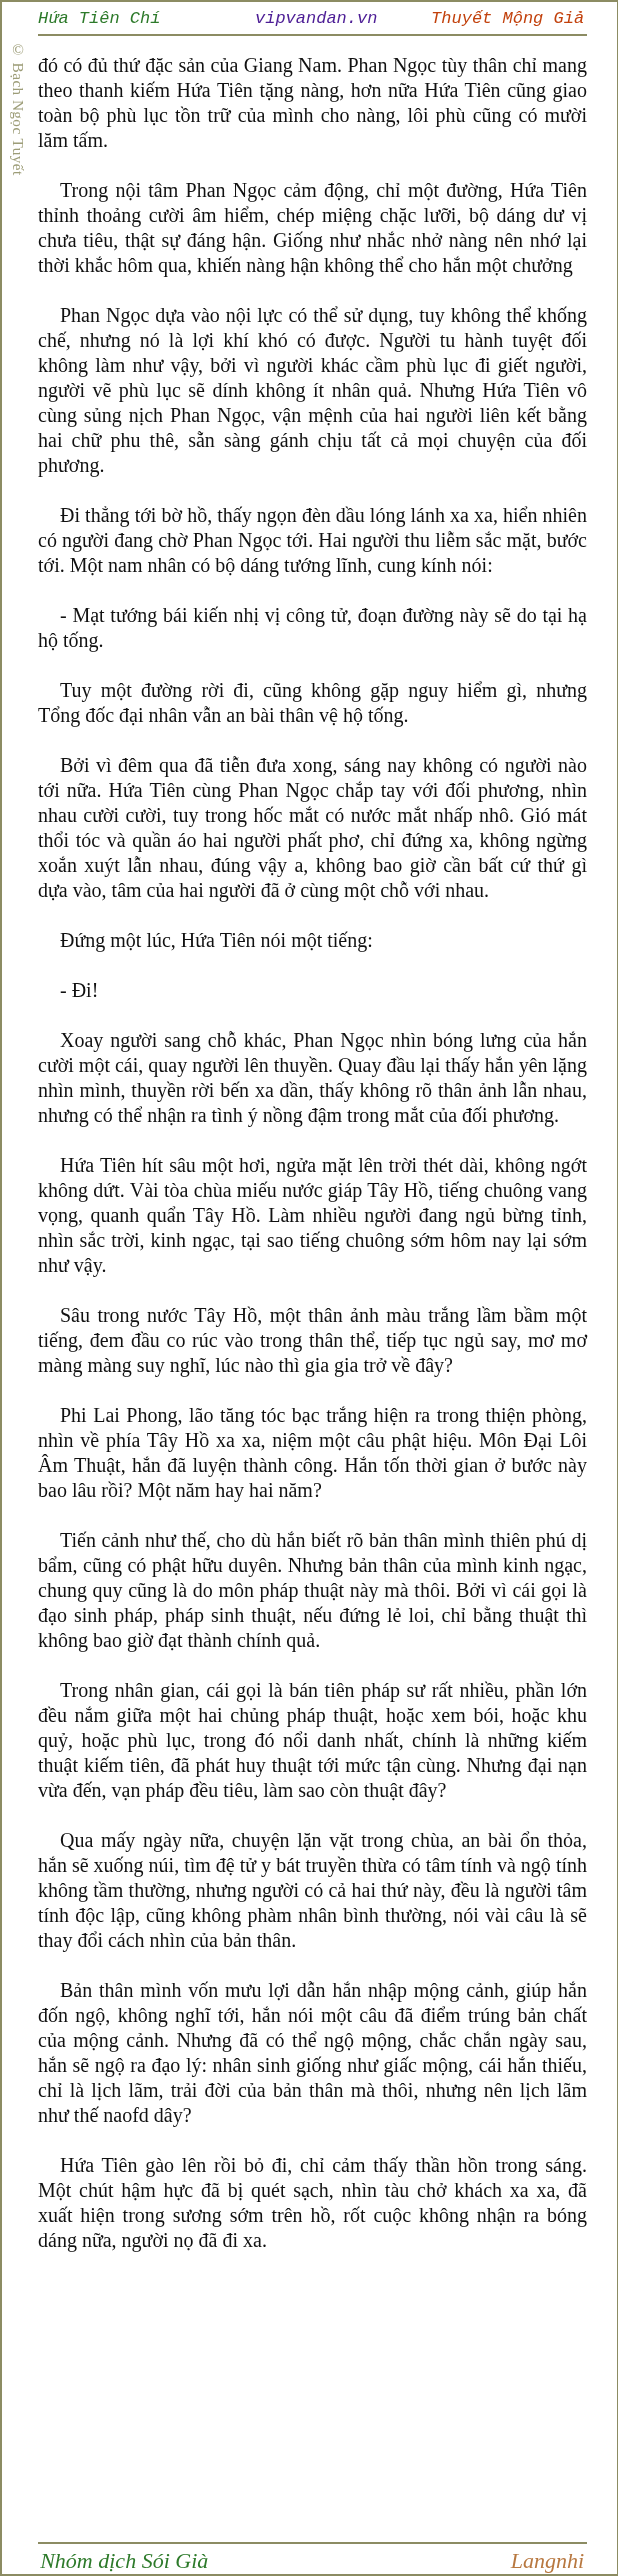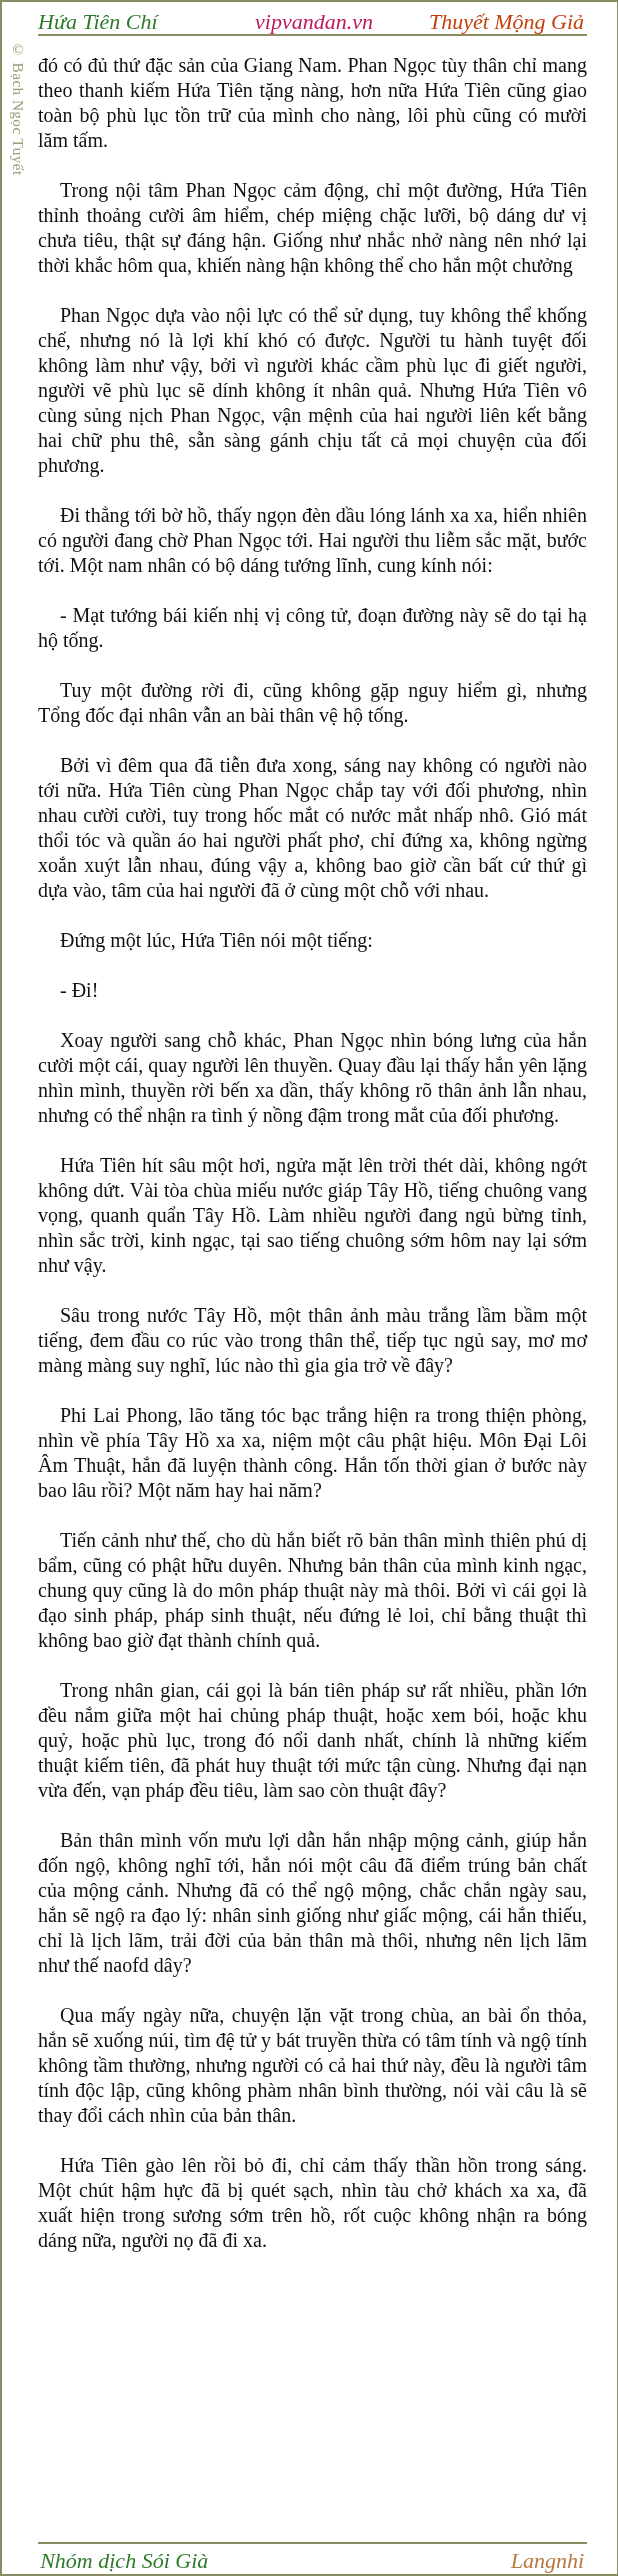--- a/index.html
+++ b/index.html
@@ -3,24 +3,24 @@
 <meta charset="utf-8">
 <style>
   html, body { margin: 0; padding: 0; background: #ffffff; }
   body { width: 619px; height: 2576px; position: relative; overflow: hidden; }
   .page {
     position: absolute; left: 0; top: 0; width: 619px; height: 2576px;
     box-sizing: border-box; border: 2.2px solid #8c8c63; background: #ffffff;
   }
   .header {
     position: absolute; left: 36px; top: 4.4px; width: 549px; height: 26px;
-    font-family: Liberation Serif, serif; font-style: italic; font-size: 22px;
+    font-family: Liberation Mono, monospace; font-style: italic; font-size: 17px;
   }
   .header .title { position: absolute; left: 0; top: 2.9px; color: #2d7a2a; }
-  .header .site { position: absolute; left: 217px; top: 2.9px; color: #be185d; }
+  .header .site { position: absolute; left: 217px; top: 2.9px; color: #4c1d95; }
   .header .author { position: absolute; right: 2.9px; top: 2.9px; color: #c2410c; }
   .rule {
     position: absolute; left: 36px; width: 549px; height: 2.2px; background: #8c8c63;
   }
   .rule.top { top: 32px; }
   .rule.bottom { top: 2540px; }
   .watermark {
     position: absolute; left: 6.5px; top: 39px;
     writing-mode: vertical-rl; font-family: "Liberation Serif", serif;
     font-size: 15.3px; color: #9d9d78; letter-spacing: 0.4px;
@@ -61,22 +61,22 @@
     <p>Tuy một đường rời đi, cũng không gặp nguy hiểm gì, nhưng Tổng đốc đại nhân vẫn an bài thân vệ hộ tống.</p>
     <p>Bởi vì đêm qua đã tiễn đưa xong, sáng nay không có người nào tới nữa. Hứa Tiên cùng Phan Ngọc chắp tay với đối phương, nhìn nhau cười cười, tuy trong hốc mắt có nước mắt nhấp nhô. Gió mát thổi tóc và quần áo hai người phất phơ, chỉ đứng xa, không ngừng xoắn xuýt lẫn nhau, đúng vậy a, không bao giờ cần bất cứ thứ gì dựa vào, tâm của hai người đã ở cùng một chỗ với nhau.</p>
     <p>Đứng một lúc, Hứa Tiên nói một tiếng:</p>
     <p>- Đi!</p>
     <p>Xoay người sang chỗ khác, Phan Ngọc nhìn bóng lưng của hắn cười một cái, quay người lên thuyền. Quay đầu lại thấy hắn yên lặng nhìn mình, thuyền rời bến xa dần, thấy không rõ thân ảnh lẫn nhau, nhưng có thể nhận ra tình ý nồng đậm trong mắt của đối phương.</p>
     <p>Hứa Tiên hít sâu một hơi, ngửa mặt lên trời thét dài, không ngớt không dứt. Vài tòa chùa miếu nước giáp Tây Hồ, tiếng chuông vang vọng, quanh quẩn Tây Hồ. Làm nhiều người đang ngủ bừng tỉnh, nhìn sắc trời, kinh ngạc, tại sao tiếng chuông sớm hôm nay lại sớm như vậy.</p>
     <p>Sâu trong nước Tây Hồ, một thân ảnh màu trắng lầm bầm một tiếng, đem đầu co rúc vào trong thân thể, tiếp tục ngủ say, mơ mơ màng màng suy nghĩ, lúc nào thì gia gia trở về đây?</p>
     <p>Phi Lai Phong, lão tăng tóc bạc trắng hiện ra trong thiện phòng, nhìn về phía Tây Hồ xa xa, niệm một câu phật hiệu. Môn Đại Lôi Âm Thuật, hắn đã luyện thành công. Hắn tốn thời gian ở bước này bao lâu rồi? Một năm hay hai năm?</p>
     <p>Tiến cảnh như thế, cho dù hắn biết rõ bản thân mình thiên phú dị bẩm, cũng có phật hữu duyên. Nhưng bản thân của mình kinh ngạc, chung quy cũng là do môn pháp thuật này mà thôi. Bởi vì cái gọi là đạo sinh pháp, pháp sinh thuật, nếu đứng lẻ loi, chỉ bằng thuật thì không bao giờ đạt thành chính quả.</p>
     <p>Trong nhân gian, cái gọi là bán tiên pháp sư rất nhiều, phần lớn đều nắm giữa một hai chủng pháp thuật, hoặc xem bói, hoặc khu quỷ, hoặc phù lục, trong đó nổi danh nhất, chính là những kiếm thuật kiếm tiên, đã phát huy thuật tới mức tận cùng. Nhưng đại nạn vừa đến, vạn pháp đều tiêu, làm sao còn thuật đây?</p>
+    <p>Qua mấy ngày nữa, chuyện lặn vặt trong chùa, an bài ổn thỏa, hắn sẽ xuống núi, tìm đệ tử y bát truyền thừa có tâm tính và ngộ tính không tầm thường, nhưng người có cả hai thứ này, đều là người tâm tính độc lập, cũng không phàm nhân bình thường, nói vài câu là sẽ thay đổi cách nhìn của bản thân.</p>
     <p>Bản thân mình vốn mưu lợi dẫn hắn nhập mộng cảnh, giúp hắn đốn ngộ, không nghĩ tới, hắn nói một câu đã điểm trúng bản chất của mộng cảnh. Nhưng đã có thể ngộ mộng, chắc chắn ngày sau, hắn sẽ ngộ ra đạo lý: nhân sinh giống như giấc mộng, cái hắn thiếu, chỉ là lịch lãm, trải đời của bản thân mà thôi, nhưng nên lịch lãm như thế naofd dây?</p>
-    <p>Qua mấy ngày nữa, chuyện lặn vặt trong chùa, an bài ổn thỏa, hắn sẽ xuống núi, tìm đệ tử y bát truyền thừa có tâm tính và ngộ tính không tầm thường, nhưng người có cả hai thứ này, đều là người tâm tính độc lập, cũng không phàm nhân bình thường, nói vài câu là sẽ thay đổi cách nhìn của bản thân.</p>
     <p>Hứa Tiên gào lên rồi bỏ đi, chỉ cảm thấy thần hồn trong sáng. Một chút hậm hực đã bị quét sạch, nhìn tàu chở khách xa xa, đã xuất hiện trong sương sớm trên hồ, rốt cuộc không nhận ra bóng dáng nữa, người nọ đã đi xa.</p>
   </div>
 
   <div class="rule bottom"></div>
   <div class="footer">
     <span class="group">Nhóm dịch Sói Già</span>
     <span class="translator">Langnhi</span>
   </div>
 </div>
 

